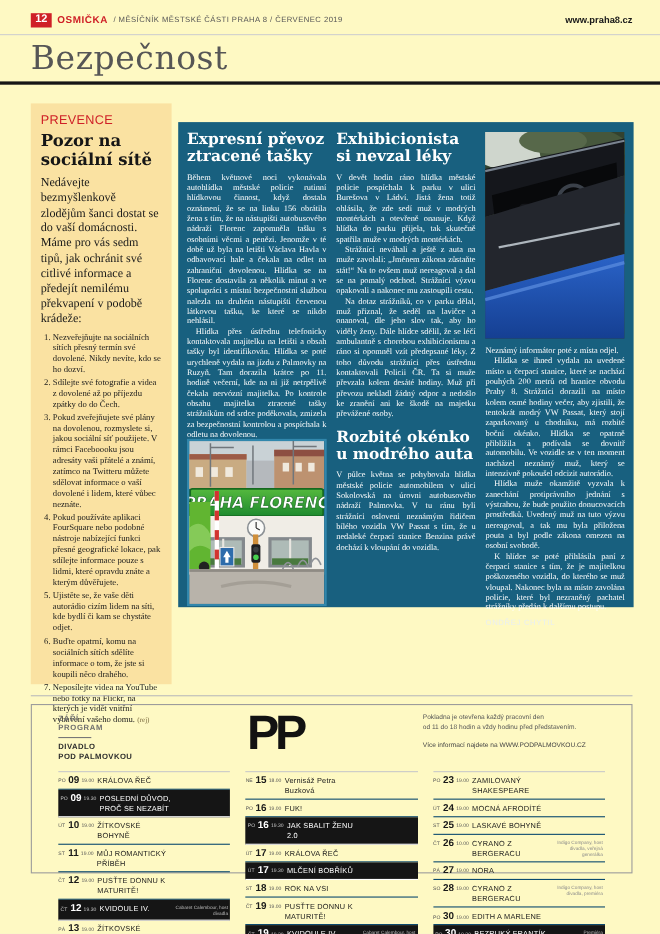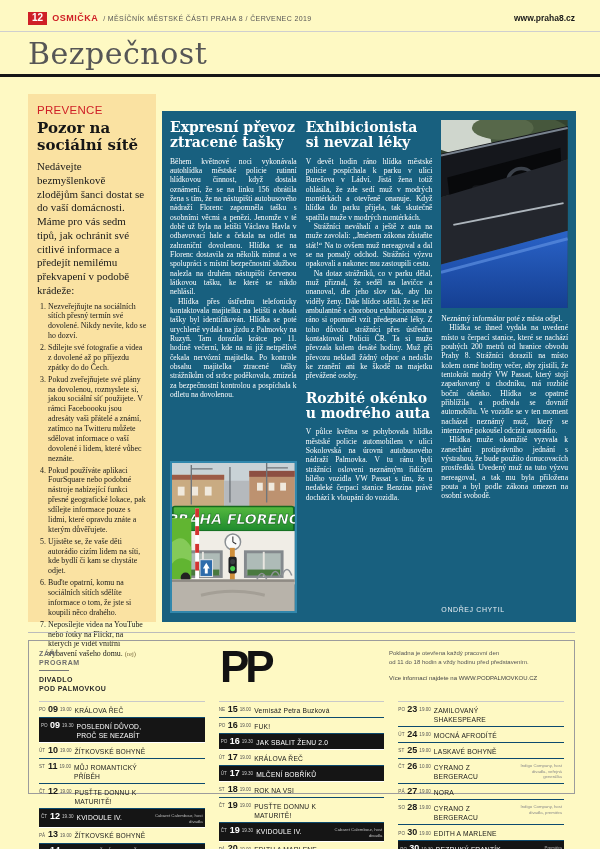--- a/index.html
+++ b/index.html
@@ -30,42 +30,42 @@
               margin:0 0 4px;text-align:left;}
   ol.tips{margin:0;padding-left:11px;font-family:"Liberation Serif",serif;
           font-size:7.9px;line-height:1.25;}
   ol.tips li{margin:0 0 2px;}
   .sig{color:#7a6a3e;font-size:6.5px;}
 
   
   .diary-heading{position:absolute;left:163px;top:90px;margin:0;
                  font-family:"DejaVu Serif",serif;font-weight:bold;
                  font-size:13px;color:#cf2027;letter-spacing:.2px;}
-  .bluebox{position:absolute;left:162px;top:111px;width:414px;height:511px;
+  .bluebox{position:absolute;left:162px;top:111px;width:414px;height:441px;
            background:#18607f;box-sizing:border-box;padding:9px 8px;
            display:flex;gap:9px;color:#fff;}
   .bluebox .col{flex:1 1 0;display:flex;flex-direction:column;min-width:0;}
   .art-title{font-family:"DejaVu Serif",serif;font-weight:bold;font-size:14px;
              line-height:1.1;margin:0 0 6px;color:#fff;}
   .art-title.second{margin-top:10px;}
   .bp{font-family:"Liberation Serif",serif;font-size:7.6px;line-height:1.23;
       text-align:justify;margin:0;color:#fefefe;}
   .bp + .bp{text-indent:8px;}
   .author{margin-top:auto;padding-top:6px;font-size:7px;letter-spacing:.6px;color:#e8eef2;}
   figure.photo{margin:0;}
   figure.florenc{margin-top:auto;border:2px solid #3187ac;line-height:0;}
   figure.car{margin:0 0 6px;line-height:0;}
   figure svg{display:block;}
 
   
   .rule-mid{position:absolute;left:28px;top:632px;width:547px;height:1px;background:#bbbbbb;}
 
   
   .program{position:absolute;left:28px;top:640px;width:547px;height:154px;
-           box-sizing:border-box;border:1px solid #9c9c9c;padding:8px 10px 5px;}
+           box-sizing:border-box;border:1px solid #9c9c9c;padding:8px 24px 5px;}
   .prog-head{display:grid;grid-template-columns:1fr 1fr 1fr;align-items:start;height:48px;}
   .prog-month{font-size:7px;font-weight:bold;color:#6e6e6e;letter-spacing:.6px;line-height:1.3;}
   .prog-idrule{width:30px;height:1px;background:#777;margin:3px 0 4px;}
   .prog-venue{font-size:7px;font-weight:bold;color:#2c2c2c;letter-spacing:.4px;line-height:1.3;}
   .prog-logo{font-weight:bold;font-size:44px;line-height:.9;letter-spacing:-4px;
              color:#121212;justify-self:start;margin-left:6px;margin-top:-2px;}
   .prog-info{font-size:6px;color:#555;line-height:1.5;}
   .prog-info-web{margin-top:7px;color:#444;}
 
   .ev-grid{display:grid;grid-template-columns:1fr 1fr 1fr;column-gap:14px;margin-top:4px;}
@@ -238,20 +238,21 @@
           <path d="M0 154 L123 120" stroke="#5c8fe0" stroke-width="3" fill="none" opacity="0.7"></path>
         </svg>
       </figure>
 
         <p class="bp">Neznámý informátor poté z místa odjel.</p>
 
         <p class="bp">Hlídka se ihned vydala na uvedené místo u čerpací stanice, které se nachází pouhých 200 metrů od hranice obvodu Prahy 8. Strážníci dorazili na místo kolem osmé hodiny večer, aby zjistili, že tentokrát modrý VW Passat, který stojí zaparkovaný u chodníku, má rozbité boční okénko. Hlídka se opatrně přiblížila a podívala se dovnitř automobilu. Ve vozidle se v ten moment nacházel neznámý muž, který se intenzivně pokoušel odcizit autorádio.</p>
 
         <p class="bp">Hlídka muže okamžitě vyzvala k zanechání protiprávního jednání s výstrahou, že bude použito donucovacích prostředků. Uvedený muž na tuto výzvu nereagoval, a tak mu byla přiložena pouta a byl podle zákona omezen na osobní svobodě.</p>
 
+        <p class="bp">K hlídce se poté přihlásila paní z čerpací stanice s tím, že je majitelkou poškozeného vozidla, do kterého se muž vloupal. Nakonec byla na místo zavolána policie, které byl nezraněný pachatel strážníky předán k dalšímu postupu.</p>
 
       <div class="author">ONDŘEJ CHYTIL</div>
     </div>
   </section>
 
   <div class="rule-mid"></div>
 
   <section class="program">
     <div class="prog-head">
       <div class="prog-id">

